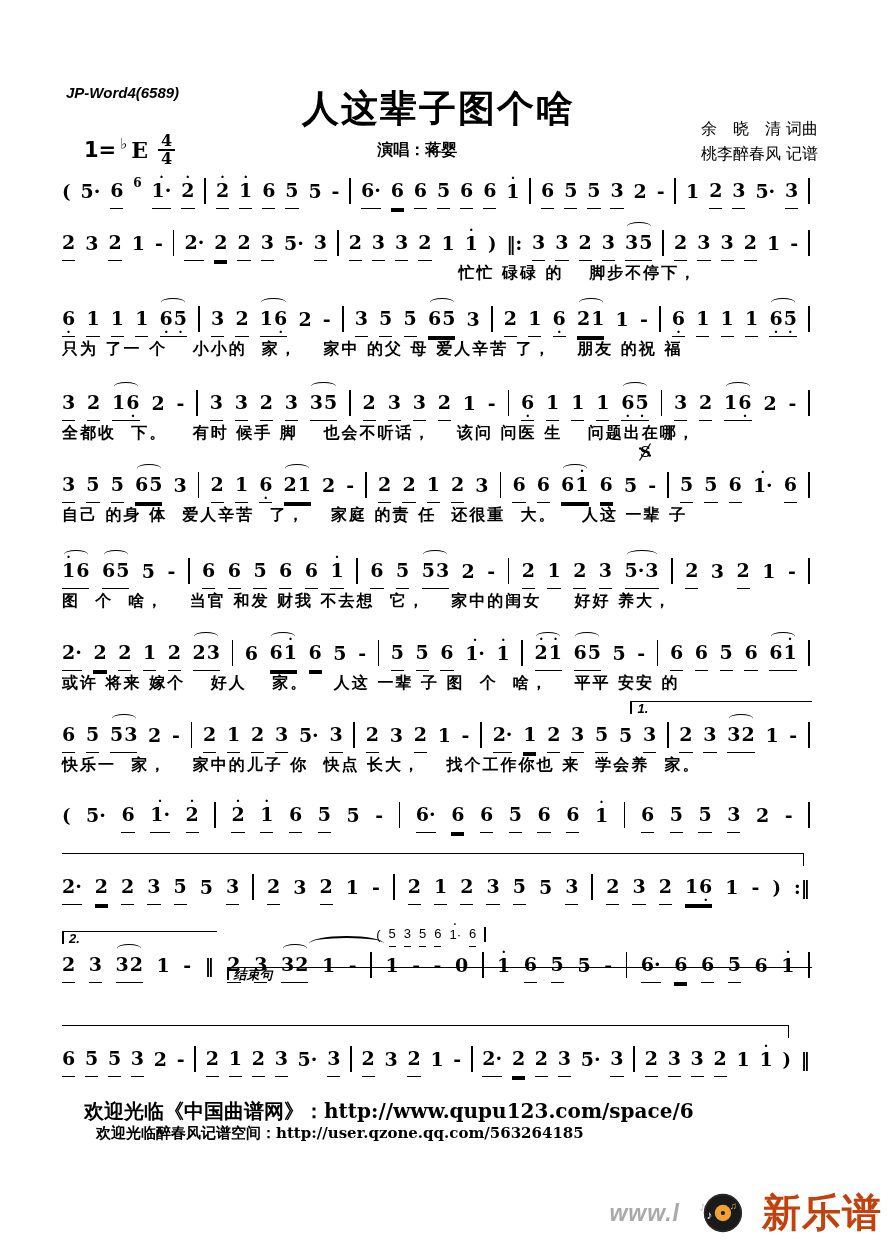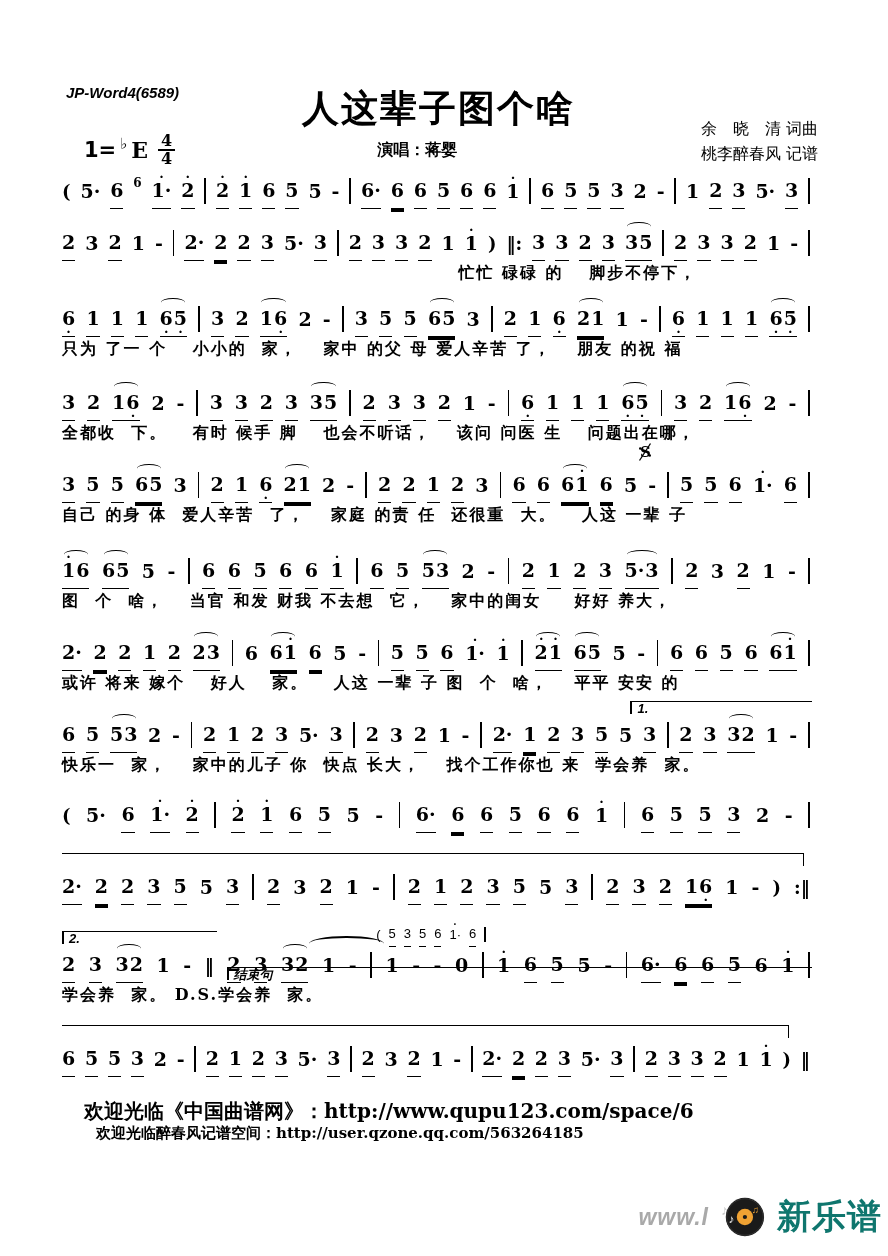--- a/index.html
+++ b/index.html
@@ -54,23 +54,23 @@
   .mini .bar{height:15px;width:1.4px;}
   .slur{position:absolute;top:-10px;height:13px;border-top:2px solid #000;border-radius:60% 60% 0 0;}
   
   .f1{position:absolute;left:84px;top:1098px;font-size:20px;font-weight:bold;
       font-family:"DejaVu Serif",serif;}
   .f2{position:absolute;left:84px;top:1124px;font-size:15px;font-weight:bold;
       font-family:"DejaVu Serif",serif;margin-left:12px;}
   .fq{position:absolute;left:600px;top:1110px;font-size:15px;font-weight:bold;
       font-family:"DejaVu Serif",serif;}
   
-  .logo{position:absolute;right:6px;bottom:16px;display:flex;align-items:center;gap:11px;}
+  .logo{position:absolute;right:6px;bottom:16px;display:flex;align-items:center;gap:18px;}
   .logo .www{font-style:italic;font-weight:bold;font-size:23px;color:#a9a9a9;letter-spacing:1px;}
-  .logo .brand{font-size:34px;font-weight:bold;color:#0f766e;letter-spacing:1px;
+  .logo .brand{font-size:39px;font-weight:bold;color:#c2410c;letter-spacing:1px;
                font-family:"DejaVu Sans",sans-serif;}
 </style>
 </head>
 <body>
 
 <div class="page">
   <div class="watermark">JP-Word4(6589)</div>
   <div class="title">人这辈子图个啥</div>
   <div class="credits">
     <div>余　晓　清 词曲</div>
@@ -3167,21 +3167,20 @@
                 <span class="hi">·</span>
                 <span class="d">1</span>
                 <span class="lo">&nbsp;</span>
               </span>
             </span>
           </span>
           <span class="tok">
             <span class="bar"></span>
           </span>
         </div>
-        <div class="lyrics">学会养  家。 D.S.学会养  家。</div>
       </div>
       <div class="system" style="top: 1040px;">
         <div class="bracket tr" style="left: 0%; width: 97%;"></div>
         <div class="notes-row">
           <span class="tok">
             <span class="units u1">
               <span class="unit">
                 <span class="hi">&nbsp;</span>
                 <span class="d">6</span>
                 <span class="lo">&nbsp;</span>

